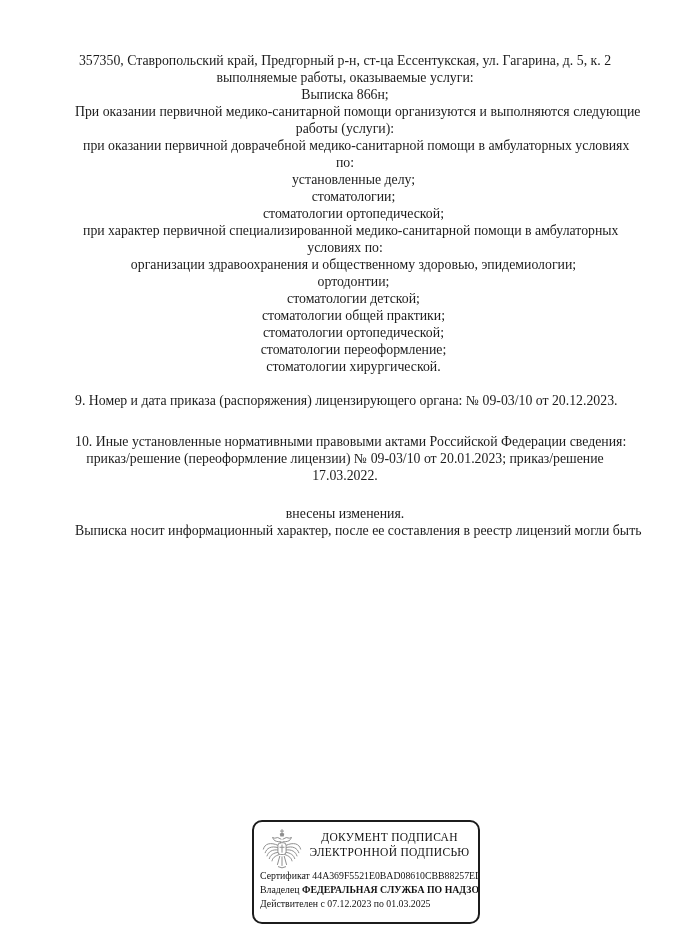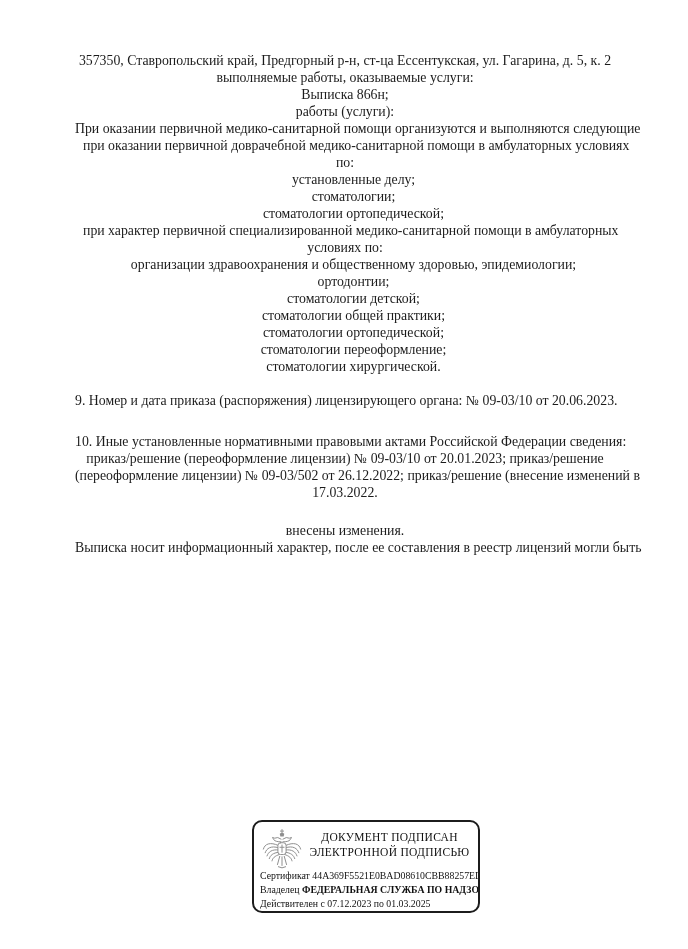--- a/index.html
+++ b/index.html
@@ -32,21 +32,21 @@
   .indent-0 { padding-left: 0; }
   .indent-1 { padding-left: 8px; }
   .indent-2 { padding-left: 17px; }
 
   
   .stamp {
     position: absolute;
     left: 252px;
     top: 820px;
     width: 228px;
-    height: 93px;
+    height: 104px;
     box-sizing: border-box;
     border: 2px solid #1c1c1c;
     border-radius: 10px;
     background: #ffffff;
     overflow: hidden;
   }
   .stamp-emblem {
     position: absolute;
     left: 8px;
     top: 5px;
@@ -79,44 +79,43 @@
 </head>
 <body>
 
 <div class="page">
 
   <div class="doc-text" id="doc-text">
       <div class="doc-block" style="margin-top: 0px;">
         <div class="doc-line indent-0">357350, Ставропольский край, Предгорный р-н, ст-ца Ессентукская, ул. Гагарина, д. 5, к. 2</div>
         <div class="doc-line indent-0">выполняемые работы, оказываемые услуги:</div>
         <div class="doc-line indent-0">Выписка 866н;</div>
+        <div class="doc-line indent-0">При оказании первичной медико-санитарной помощи организуются и выполняются следующие</div>
         <div class="doc-line indent-0">работы (услуги):</div>
-        <div class="doc-line indent-0">При оказании первичной медико-санитарной помощи организуются и выполняются следующие</div>
         <div class="doc-line indent-1">при оказании первичной доврачебной медико-санитарной помощи в амбулаторных условиях</div>
         <div class="doc-line indent-0">по:</div>
         <div class="doc-line indent-2">установленные делу;</div>
         <div class="doc-line indent-2">стоматологии;</div>
         <div class="doc-line indent-2">стоматологии ортопедической;</div>
         <div class="doc-line indent-1">при характер первичной специализированной медико-санитарной помощи в амбулаторных</div>
         <div class="doc-line indent-0">условиях по:</div>
         <div class="doc-line indent-2">организации здравоохранения и общественному здоровью, эпидемиологии;</div>
         <div class="doc-line indent-2">ортодонтии;</div>
         <div class="doc-line indent-2">стоматологии детской;</div>
         <div class="doc-line indent-2">стоматологии общей практики;</div>
         <div class="doc-line indent-2">стоматологии ортопедической;</div>
         <div class="doc-line indent-2">стоматологии переоформление;</div>
         <div class="doc-line indent-2">стоматологии хирургической.</div>
       </div>
       <div class="doc-block" style="margin-top: 17px;">
-        <div class="doc-line indent-0">9. Номер и дата приказа (распоряжения) лицензирующего органа: № 09-03/10 от 20.06.2023.</div>
+        <div class="doc-line indent-0">9. Номер и дата приказа (распоряжения) лицензирующего органа: № 09-03/10 от 20.12.2023.</div>
       </div>
       <div class="doc-block" style="margin-top: 24px;">
         <div class="doc-line indent-0">10. Иные установленные нормативными правовыми актами Российской Федерации сведения:</div>
         <div class="doc-line indent-0">приказ/решение (переоформление лицензии) № 09-03/10 от 20.01.2023; приказ/решение</div>
-        <div class="doc-line indent-0">(переоформление лицензии) № 09-03/502 от 26.12.2022; приказ/решение (внесение изменений в</div>
         <div class="doc-line indent-0">17.03.2022.</div>
       </div>
       <div class="doc-block" style="margin-top: 21px;">
         <div class="doc-line indent-0">внесены изменения.</div>
         <div class="doc-line indent-0">Выписка носит информационный характер, после ее составления в реестр лицензий могли быть</div>
       </div>
     </div>
 
   <div class="stamp">
     <div class="stamp-emblem">

